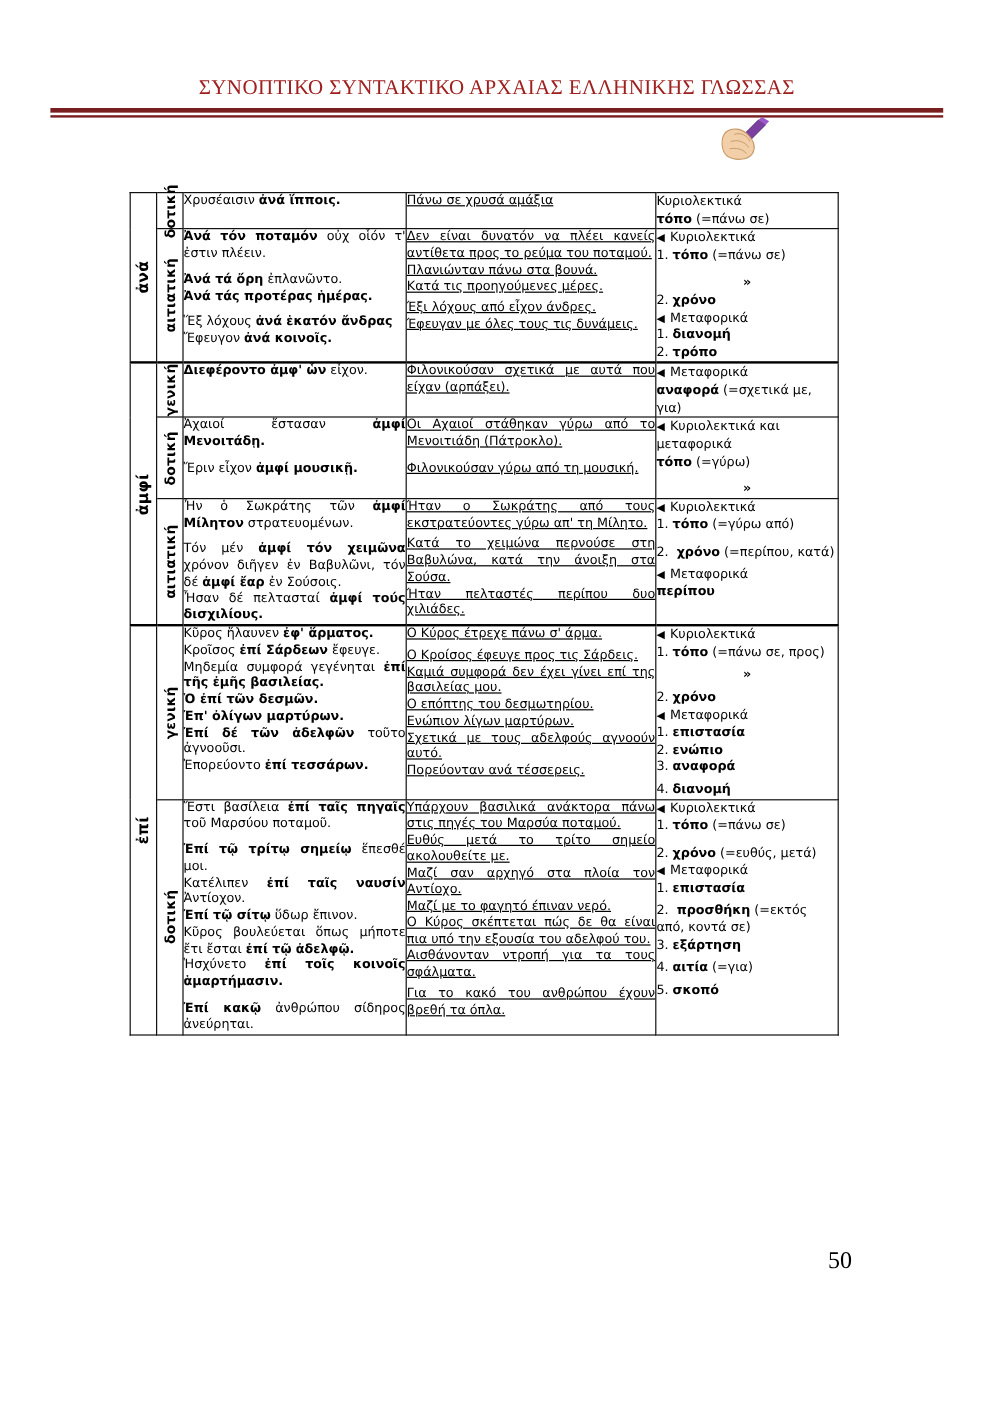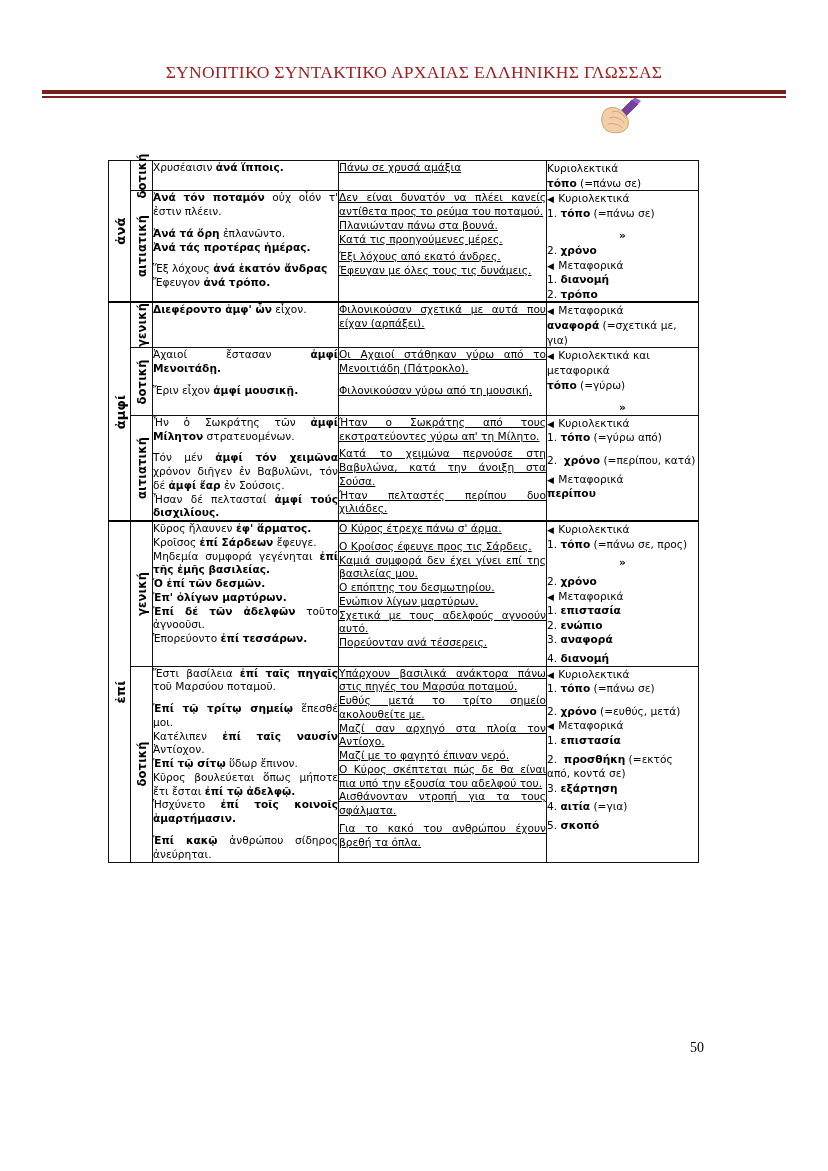--- a/index.html
+++ b/index.html
@@ -140,21 +140,21 @@
   tr.sect-top > td {
     border-top: 2.5px solid #000;
   }
 
   
   .page-number {
     position: absolute;
     left: 690px;
     top: 1040px;
     font-family: "Liberation Serif", "DejaVu Serif", serif;
-    font-size: 14px;
+    font-size: 20px;
   }
 </style>
 </head>
 <body>
 
 <div class="page-header">
   <div class="header-title">ΣΥΝΟΠΤΙΚΟ ΣΥΝΤΑΚΤΙΚΟ ΑΡΧΑΙΑΣ ΕΛΛΗΝΙΚΗΣ ΓΛΩΣΣΑΣ</div>
   <div class="header-rule-wrap">
     <div class="header-rule-thick"></div>
     <div class="header-rule-gap"></div>
@@ -202,27 +202,27 @@
 
   <tr>
     <td class="vcell">
       <span class="vlabel">αιτιατική</span>
     </td>
     <td class="cell greek-cell">
       <p><b>Ἀνά τόν ποταμόν</b><span> οὐχ οἷόν τ' ἐστιν πλέειν.</span></p>
       <p class="gap"><b>Ἀνά τά ὄρη</b><span> ἐπλανῶντο.</span></p>
       <p><b>Ἀνά τάς προτέρας ἡμέρας.</b></p>
       <p class="gap"><span>Ἕξ λόχους </span><b>ἀνά ἑκατόν ἄνδρας</b></p>
-      <p><span>Ἔφευγον </span><b>ἀνά τρόπο.</b></p>
+      <p><span>Ἔφευγον </span><b>ἀνά κοινοῖς.</b></p>
     </td>
     <td class="cell trans-cell">
       <p>Δεν είναι δυνατόν να πλέει κανείς αντίθετα προς το ρεύμα του ποταμού.</p>
       <p>Πλανιώνταν πάνω στα βουνά.</p>
       <p>Κατά τις προηγούμενες μέρες.</p>
-      <p class="gap-sm">Έξι λόχους από εκατό άνδρες.</p>
+      <p class="gap-sm">Έξι λόχους από εἶχον άνδρες.</p>
       <p>Έφευγαν με όλες τους τις δυνάμεις.</p>
     </td>
     <td class="cell note-cell">
       <p><span class="arrow">◀</span> <span>Κυριολεκτικά</span></p>
       <p><span>1.</span> <b>τόπο</b><span> (=πάνω σε)</span></p>
       <p class="gap">
             <span class="dquote">»</span>
           </p>
       <p><span>2.</span> <b>χρόνο</b></p>
       <p><span class="arrow">◀</span> <span>Μεταφορικά</span></p>

